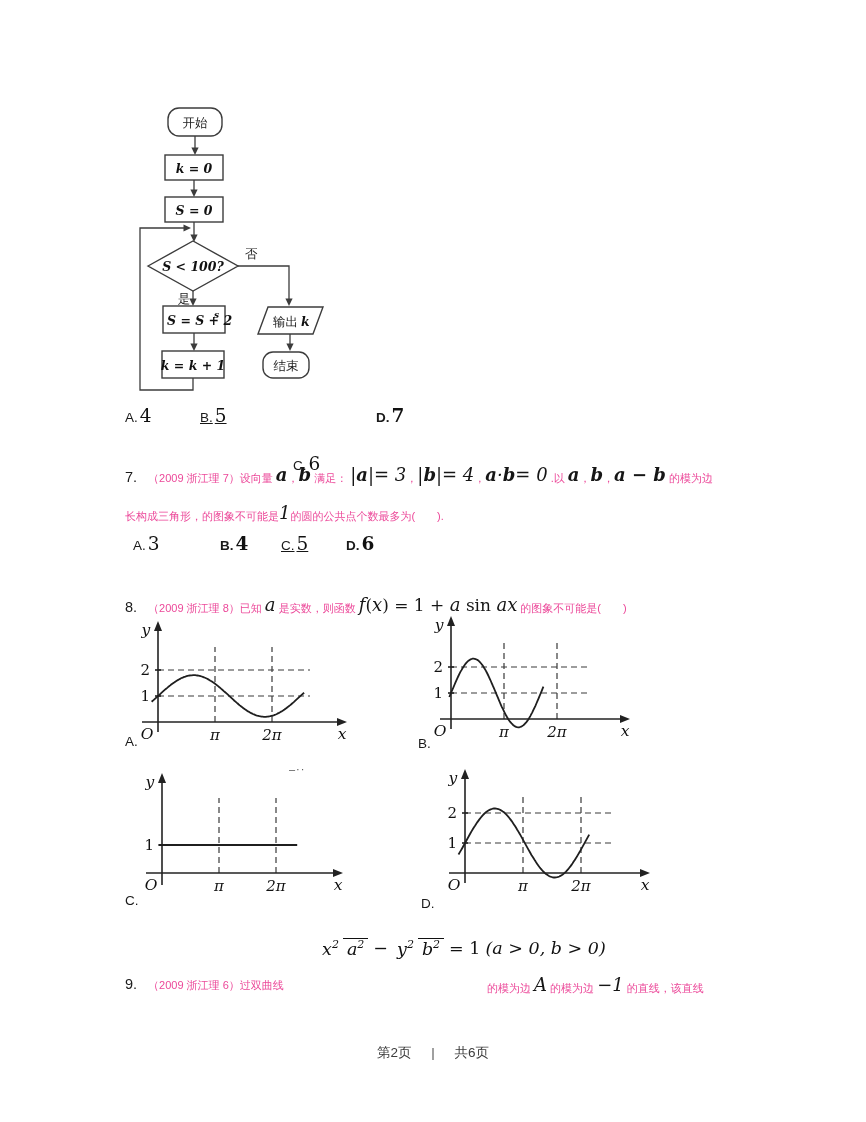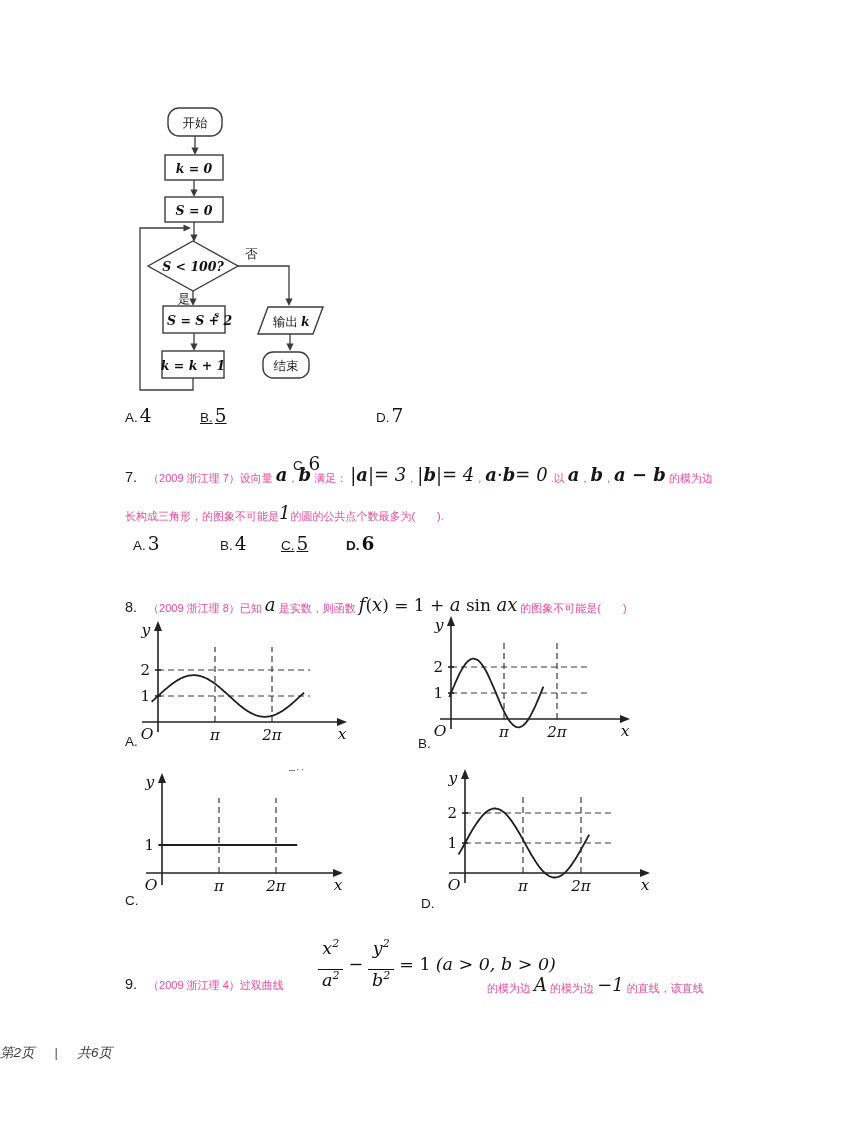--- a/index.html
+++ b/index.html
@@ -28,27 +28,27 @@
   svg .axis{stroke:#222;stroke-width:1.6;}
   svg .ah{fill:#222;}
   svg .curve{fill:none;stroke:#1f1f1f;stroke-width:1.8;}
   svg .tick{font-size:15px;fill:#111;}
   svg .serif{font-family:"DejaVu Serif",serif;}
   svg .mathit{font-family:"DejaVu Serif",serif;font-style:italic;fill:#111;}
   svg .albl{font-size:15.5px;}
   
   .q9-formula{position:absolute;display:flex;align-items:center;gap:5px;
       font-family:"DejaVu Serif",serif;font-size:17.5px;font-style:italic;color:#111;}
-  .frac{display:inline-flex;flex-direction:column;align-items:center;line-height:1.02;}
-  .frac .den{border-top:1.4px solid #111;padding:0 4px;margin-top:11px;}
+  .frac{display:inline-flex;flex-direction:row;align-items:center;line-height:1.02;}
+  .frac .den{border-top:1.4px solid #111;padding:0 4px;}
   .frac .num{padding:0 4px;}
   .q9-formula sup{font-size:11px;}
   .rm{font-style:normal;}
-  .footer{position:absolute;left:0;right:0;top:1044px;
-      font-size:13.5px;color:#3c3c3c;font-style:italic;}
+  .footer{position:absolute;left:0;right:0;top:1044px;text-align:center;
+      font-size:13.5px;color:#3c3c3c;}
   .footer .sep{margin:0 16px;color:#555;}
   .artifact{position:absolute;left:289px;top:763px;font-size:11px;color:#555;letter-spacing:1px;}
 </style>
 </head>
 <body>
 
 <svg class="abs" style="left:115px;top:100px;" width="235" height="300" viewBox="0 0 235 300">
 
   <rect class="fc-shape" x="53" y="8" width="54" height="28" rx="11"></rect>
   <text class="fc-cn" x="80" y="26.5" text-anchor="middle">开始</text>
@@ -95,23 +95,23 @@
   <path class="fc-ah" d="M175,251 l-3.6,-7.5 l7.2,0 z"></path>
 
   <rect class="fc-shape" x="148" y="252" width="46" height="26" rx="10"></rect>
   <text class="fc-cn" x="171" y="269.5" text-anchor="middle">结束</text>
 </svg>
 
 <div id="options">
     <span class="opt-item" style="left: 125px; top: 405px;"><span class="l">A.</span><span class="v">4</span></span>
     <span class="opt-item" style="left: 200px; top: 405px; text-decoration: underline;"><span class="l">B.</span><span class="v">5</span></span>
     <span class="opt-item" style="left: 293px; top: 405px; margin-top: 48px;"><span class="l">C.</span><span class="v">6</span></span>
-    <span class="opt-item" style="left: 376px; top: 405px;"><span class="l">D.</span><span class="v">7</span></span>
+    <span class="opt-item" style="left: 376px; top: 405px; font-weight: bold;"><span class="l">D.</span><span class="v">7</span></span>
     <span class="opt-item" style="left: 133px; top: 533px; text-align: right;"><span class="l">A.</span><span class="v">3</span></span>
-    <span class="opt-item" style="left: 220px; top: 533px;"><span class="l">B.</span><span class="v">4</span></span>
+    <span class="opt-item" style="left: 220px; top: 533px; font-weight: bold;"><span class="l">B.</span><span class="v">4</span></span>
     <span class="opt-item" style="left: 281px; top: 533px; text-decoration: underline;"><span class="l">C.</span><span class="v">5</span></span>
     <span class="opt-item" style="left: 346px; top: 533px; font-weight: bold;"><span class="l">D.</span><span class="v">6</span></span>
   </div>
 
 <div class="rich" style="left:125px;top:462px;"><span class="seg-num">7.</span><span class="seg-cn">　（2009 浙江理 7）设向量 </span><span class="seg-bigbf">a</span><span class="seg-cn">，</span><span class="seg-bigbf">b</span><span class="seg-cn"> 满足： </span><span class="seg-big">|</span><span class="seg-bigbf">a</span><span class="seg-big">|= 3</span><span class="seg-cn">，</span><span class="seg-big">|</span><span class="seg-bigbf">b</span><span class="seg-big">|= 4</span><span class="seg-cn">，</span><span class="seg-bigbf">a</span><span class="seg-big">·</span><span class="seg-bigbf">b</span><span class="seg-big">= 0</span><span class="seg-cn"> .以 </span><span class="seg-bigbf">a</span><span class="seg-cn">，</span><span class="seg-bigbf">b</span><span class="seg-cn">，</span><span class="seg-bigbf">a − b</span><span class="seg-cn"> 的模为边</span></div>
 <div class="rich" style="left:125px;top:500px;"><span class="seg-cn">长构成三角形，的图象不可能是</span><span class="seg-big">1</span><span class="seg-cn">的圆的公共点个数最多为(　　).</span></div>
 
 <div class="rich" style="left:125px;top:592px;"><span class="seg-num">8.</span><span class="seg-cn">　（2009 浙江理 8）已知 </span><span class="seg-big">a</span><span class="seg-cn"> 是实数，则函数 </span><span class="seg-big">f</span><span class="seg-bigrm">(</span><span class="seg-big">x</span><span class="seg-bigrm">) = 1 + </span><span class="seg-big">a</span><span class="seg-bigrm"> sin </span><span class="seg-big">ax</span><span class="seg-cn"> 的图象不可能是(　　)</span></div>
 
 <div id="graphs">
@@ -192,21 +192,21 @@
       <text x="10" y="15" class="albl mathit" text-anchor="middle">y</text>
       <text x="202" y="122" class="albl mathit" text-anchor="middle">x</text>
       <text x="11" y="122" class="albl mathit" text-anchor="middle">O</text>
       <path d="M15.5,86.5L16.6,84.6L17.8,82.6L18.9,80.7L20.0,78.7L21.1,76.7L22.2,74.7L23.3,72.7L24.4,70.7L25.5,68.7L26.6,66.7L27.7,64.8L28.8,62.9L29.9,61.0L31.0,59.2L32.2,57.5L33.3,55.8L34.4,54.1L35.5,52.6L36.6,51.1L37.7,49.7L38.8,48.4L39.9,47.1L41.0,46.0L42.1,44.9L43.2,44.0L44.3,43.2L45.4,42.5L46.6,41.9L47.7,41.4L48.8,41.0L49.9,40.7L51.0,40.5L52.1,40.5L53.2,40.6L54.3,40.8L55.4,41.1L56.5,41.5L57.6,42.1L58.7,42.7L59.8,43.5L61.0,44.3L62.1,45.3L63.2,46.4L64.3,47.5L65.4,48.8L66.5,50.2L67.6,51.6L68.7,53.1L69.8,54.7L70.9,56.4L72.0,58.1L73.1,59.8L74.2,61.7L75.4,63.6L76.5,65.5L77.6,67.4L78.7,69.4L79.8,71.4L80.9,73.4L82.0,75.4L83.1,77.4L84.2,79.4L85.3,81.4L86.4,83.3L87.5,85.3L88.6,87.2L89.8,89.0L90.9,90.8L92.0,92.6L93.1,94.3L94.2,95.9L95.3,97.5L96.4,99.0L97.5,100.4L98.6,101.7L99.7,102.9L100.8,104.0L101.9,105.1L103.0,106.0L104.2,106.8L105.3,107.6L106.4,108.2L107.5,108.7L108.6,109.0L109.7,109.3L110.8,109.5L111.9,109.5L113.0,109.4L114.1,109.2L115.2,108.9L116.3,108.5L117.4,107.9L118.6,107.3L119.7,106.5L120.8,105.6L121.9,104.7L123.0,103.6L124.1,102.4L125.2,101.2L126.3,99.8L127.4,98.4L128.5,96.9L129.6,95.3L130.7,93.6L131.8,91.9L133.0,90.1L134.1,88.3L135.2,86.4L136.3,84.5L137.4,82.6L138.5,80.6L139.6,78.6L140.7,76.6L141.8,74.6L142.9,72.6L144.0,70.6L145.1,68.6L146.2,66.6" class="curve"></path>
     </svg>
     <span class="glabel" style="left: 421px; top: 896px;">D.</span>
   </div>
 
 <span class="artifact">–··</span>
 
-<div class="rich" style="left:125px;top:972px;"><span class="seg-num">9.</span><span class="seg-cn">　（2009 浙江理 4）过双曲线</span></div>
+<div class="rich" style="left:125px;top:972px;"><span class="seg-num">9.</span><span class="seg-cn">　（2009 浙江理 6）过双曲线</span></div>
 <div class="q9-formula" style="left:318px;top:938px;">
   <span class="frac">
     <span class="num"><span>x</span><sup>2</sup></span>
     <span class="den"><span>a</span><sup>2</sup></span>
   </span>
   <span class="rm">−</span>
   <span class="frac">
     <span class="num"><span>y</span><sup>2</sup></span>
     <span class="den"><span>b</span><sup>2</sup></span>
   </span>

